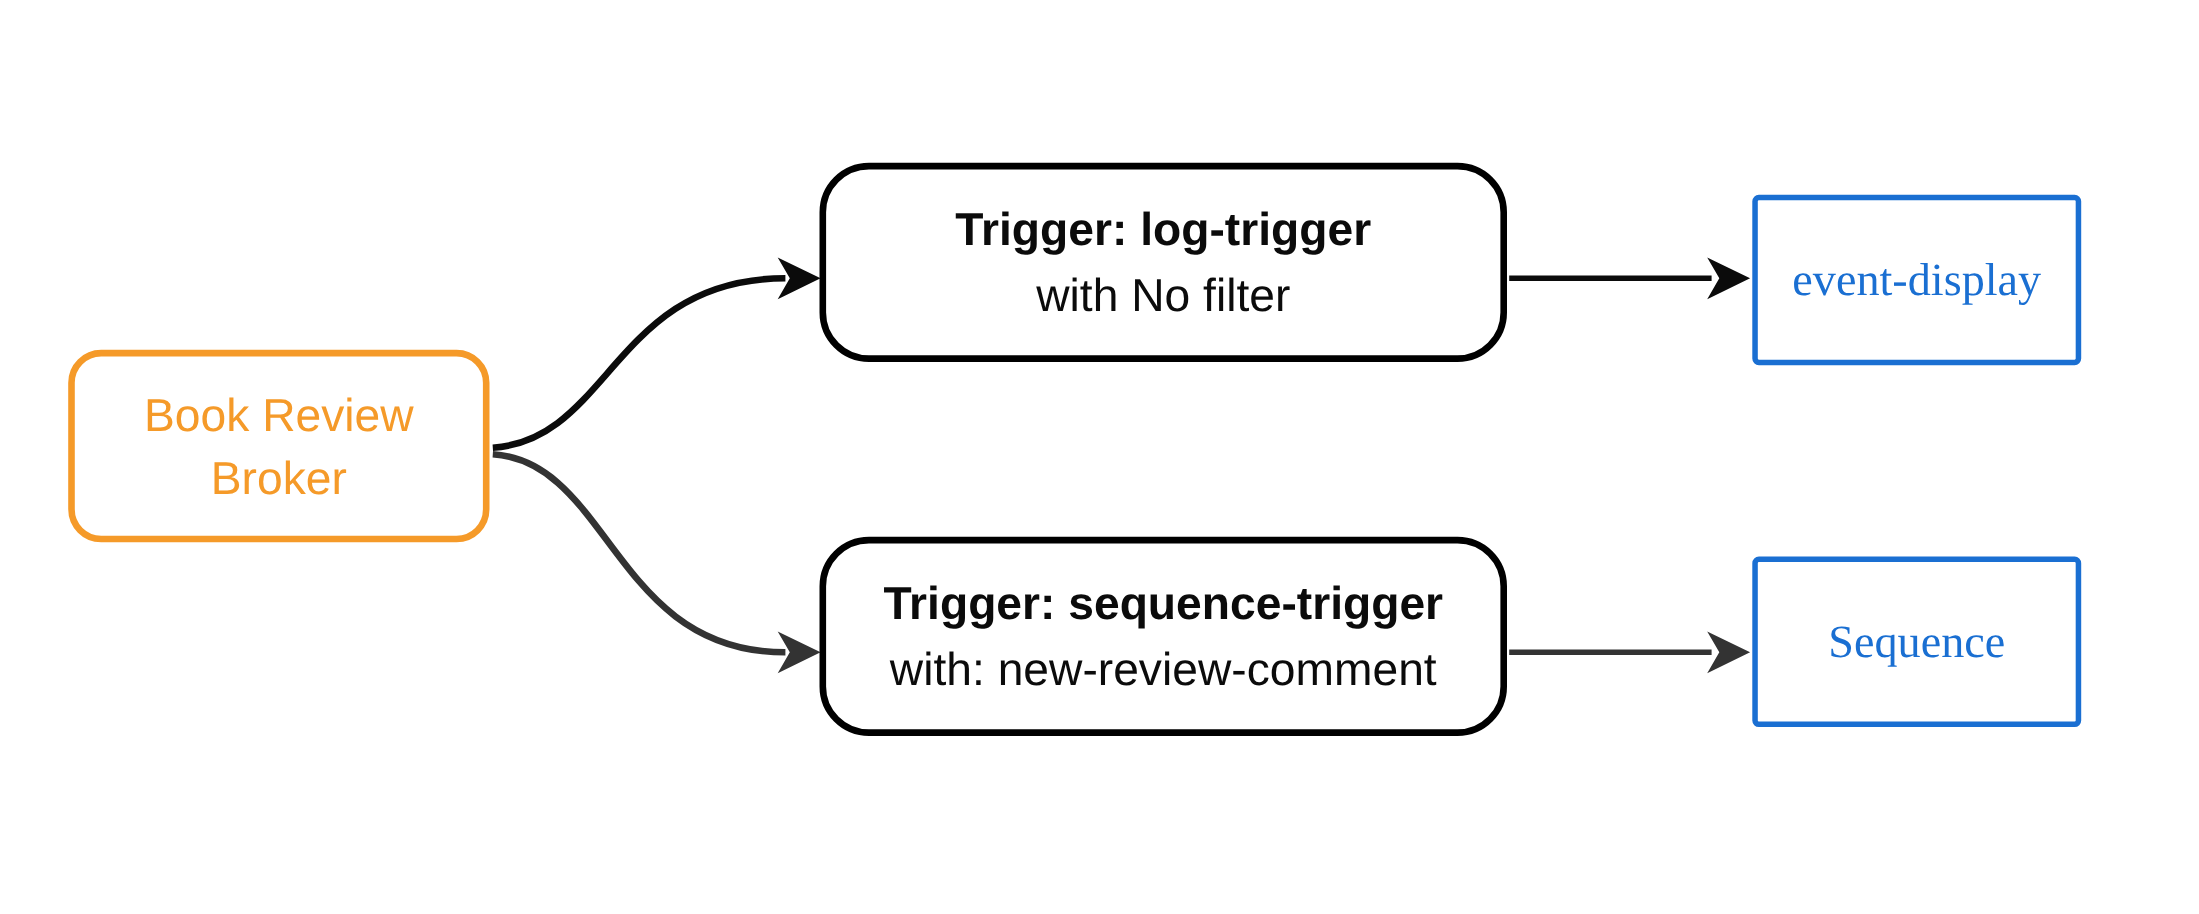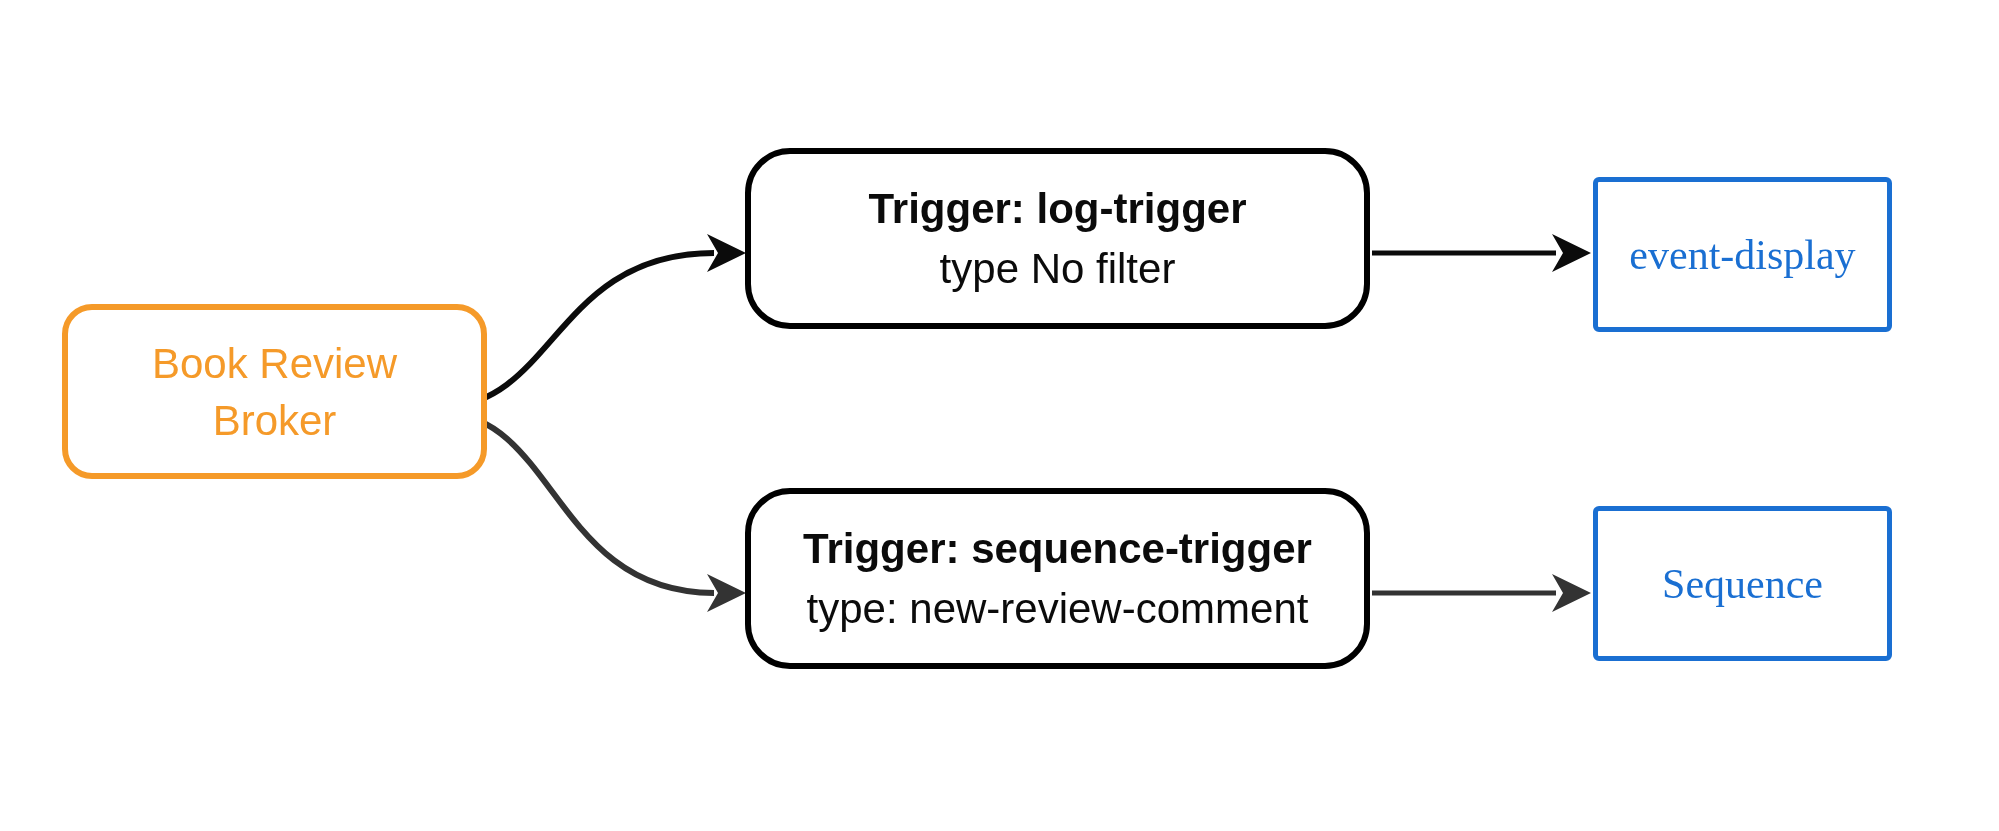--- a/index.html
+++ b/index.html
@@ -30,21 +30,21 @@
   .node{
     position:absolute;
     box-sizing:border-box;
     background:var(--background);
     display:flex;flex-direction:column;
     align-items:center;justify-content:center;
     text-align:center;
     font-size:42px;
   }
   .node-broker{
-    left:62px;top:304px;width:425px;height:175px;
+    left:62px;top:318px;width:383px;height:175px;
     border:6px solid var(--broker-accent);
     border-radius:30px;
     color:var(--broker-accent);
     line-height:57px;
     padding:0 30px;
   }
   .node-trigger{
     left:745px;width:625px;height:181px;
     border:6px solid var(--trigger-border);
     border-radius:45px;
@@ -84,26 +84,26 @@
     <path class="edge edge-line edge-gray" d="M1372,593 L1556,593"></path>
     <path class="head head-gray" d="M1591,593 L1552,574 L1563,593 L1552,612 Z"></path>
   </svg>
 
   <div class="node node-broker">
     <span>Book Review Broker</span>
   </div>
 
   <div class="node node-trigger node-trigger-log">
     <div class="trigger-title">Trigger: log-trigger</div>
-    <div class="trigger-sub">type No filter</div>
+    <div class="trigger-sub">with No filter</div>
   </div>
 
   <div class="node node-trigger node-trigger-sequence">
     <div class="trigger-title">Trigger: sequence-trigger</div>
-    <div class="trigger-sub">type: new-review-comment</div>
+    <div class="trigger-sub">with: new-review-comment</div>
   </div>
 
   <div class="node node-service node-event-display">
     <span>event-display</span>
   </div>
 
   <div class="node node-service node-sequence">
     <span>Sequence</span>
   </div>
 

